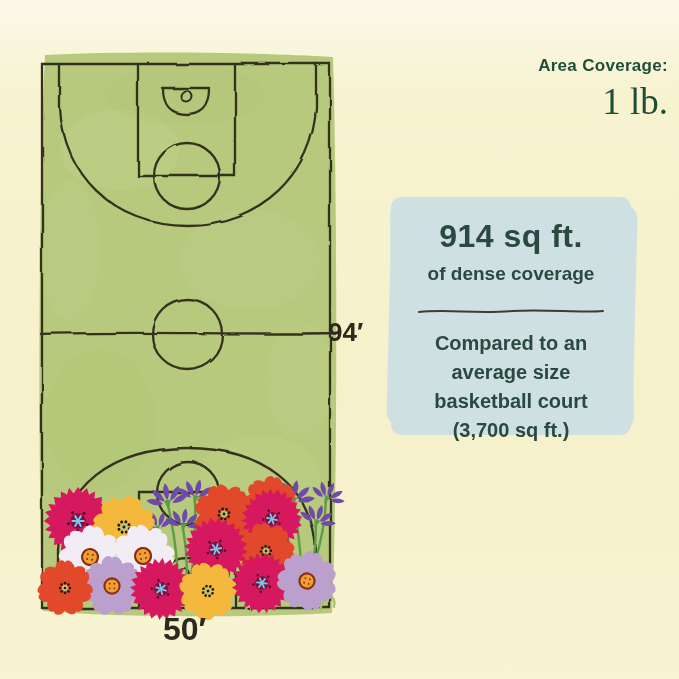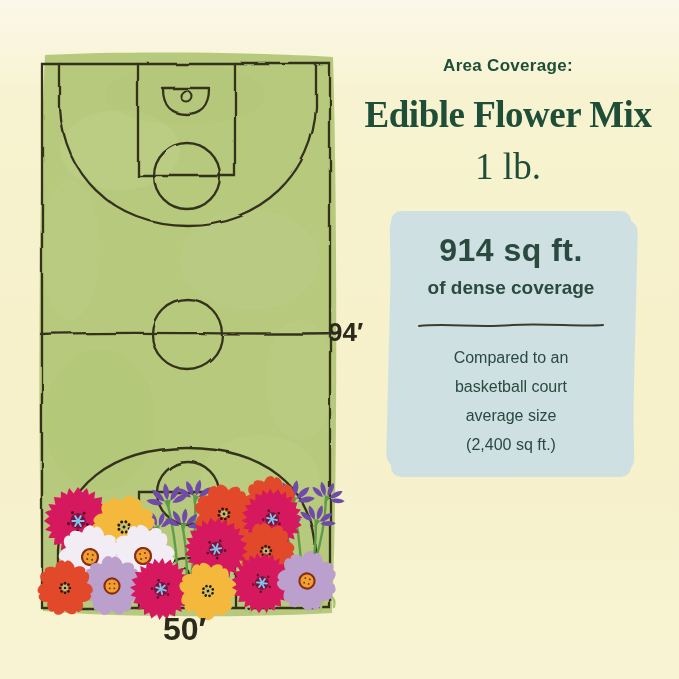--- a/index.html
+++ b/index.html
@@ -12,51 +12,51 @@
 
   
   .dim-label{
     position:absolute;color:#2b2a1c;font-weight:600;
     font-family:"Liberation Sans", sans-serif;
   }
   .dim-length{left:328px;top:317px;font-size:26px;}
   .dim-width{left:163px;top:611px;font-size:32px;}
 
   
-  .right-col{position:absolute;left:348px;top:56px;width:320px;text-align:center;}
+  .right-col{position:absolute;left:348px;top:56px;width:320px;text-align:right;}
   .kicker{
     font-size:17px;font-weight:700;letter-spacing:.3px;color:var(--ink-green,#1e4d38);
   }
   .product-title{
     margin-top:13px;font-family:"Liberation Serif", serif;font-weight:700;
     font-size:37px;line-height:52px;color:var(--ink-green,#1e4d38);letter-spacing:-.5px;
   }
   .product-weight{
     font-family:"Liberation Serif", serif;font-weight:400;
     font-size:37px;line-height:52px;color:var(--ink-green,#1e4d38);
   }
 
   
   .coverage-card{
-    position:absolute;left:391px;top:211px;width:240px;height:266px;
+    position:absolute;left:391px;top:197px;width:240px;height:238px;
   }
   .coverage-card::before,.coverage-card::after{
     content:"";position:absolute;background:var(--card-bg,#cfe0e3);border-radius:14px;
   }
   .coverage-card::before{inset:5px -4px 6px -2px;transform:rotate(1.4deg);}
   .coverage-card::after{inset:2px -1px 2px 1px;transform:rotate(-1.1deg);}
   .card-body{
     position:relative;z-index:1;width:100%;height:100%;
     background:var(--card-bg,#cfe0e3);border-radius:10px;
     box-sizing:border-box;padding-top:21px;text-align:center;color:var(--card-ink,#2a4a40);
   }
   .coverage-value{font-size:32px;font-weight:700;letter-spacing:.5px;}
   .coverage-caption{margin-top:8px;font-size:19px;font-weight:700;}
   .card-divider{display:block;margin:22px auto 14px auto;}
-  .comparison{font-size:16px;font-weight:400;line-height:29px;}
+  .comparison{font-size:20px;font-weight:700;line-height:29px;}
   .comparison span{display:block;}
 </style>
 </head>
 <body>
 
 <div class="canvas">
 
   <svg class="illustration" width="679" height="679" viewBox="0 0 679 679">
     <defs>
       <filter id="rough" x="-5%" y="-5%" width="110%" height="110%">
@@ -457,33 +457,32 @@
           <circle cx="2.474873734152916" cy="-2.474873734152917" r="1" fill="#8a2b15"></circle>
         </g>
       </g>
   </svg>
 
   <span class="dim-label dim-length">94′</span>
   <span class="dim-label dim-width">50′</span>
 
   <div class="right-col">
     <div class="kicker">Area Coverage:</div>
-    <div class="product-title">Edible Flower Mix</div>
     <div class="product-weight">1 lb.</div>
   </div>
 
   <div class="coverage-card">
     <div class="card-body">
       <div class="coverage-value">914 sq ft.</div>
       <div class="coverage-caption">of dense coverage</div>
       <svg class="card-divider" width="188" height="8" viewBox="0 0 188 8">
         <path d="M2,5 C30,2 60,7 95,4 C130,2 162,6 186,4" fill="none" stroke="#3c3c30" stroke-width="2" stroke-linecap="round"></path>
       </svg>
       <div class="comparison">
         <span>Compared to an</span>
+        <span>average size</span>
         <span>basketball court</span>
-        <span>average size</span>
-        <span>(2,400 sq ft.)</span>
+        <span>(3,700 sq ft.)</span>
       </div>
     </div>
   </div>
 
 </div>
 
 </body></html>

